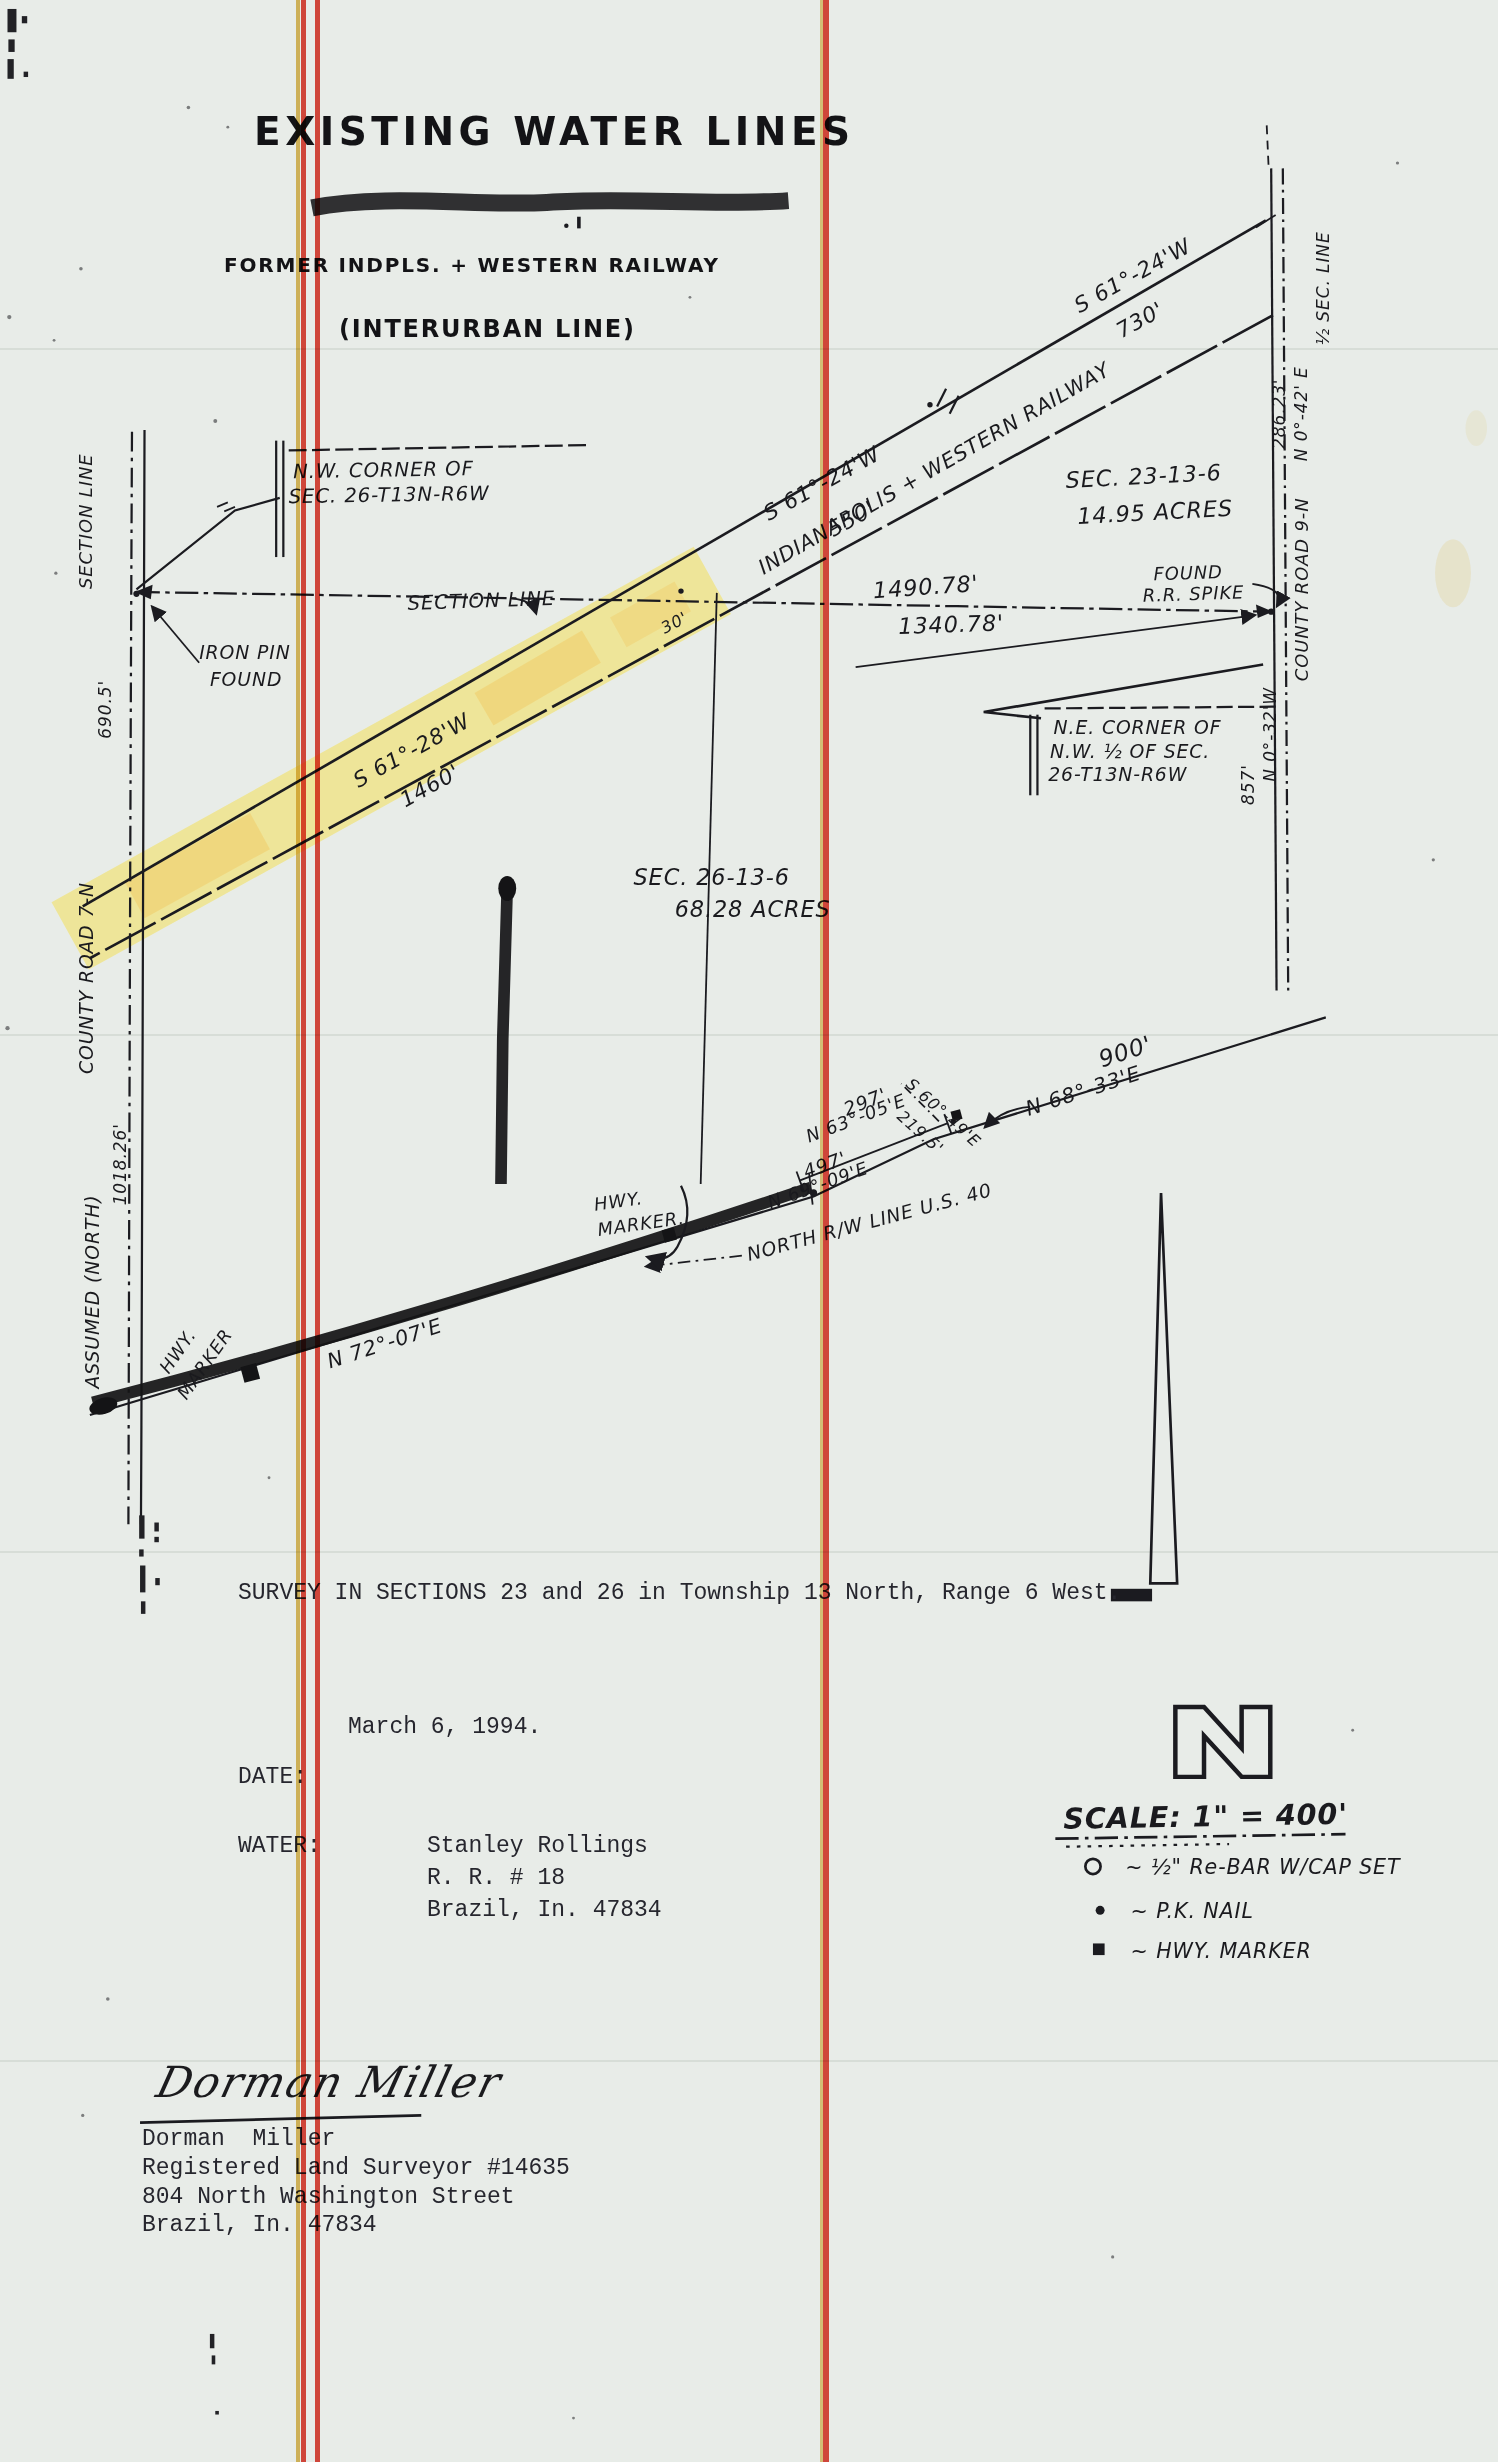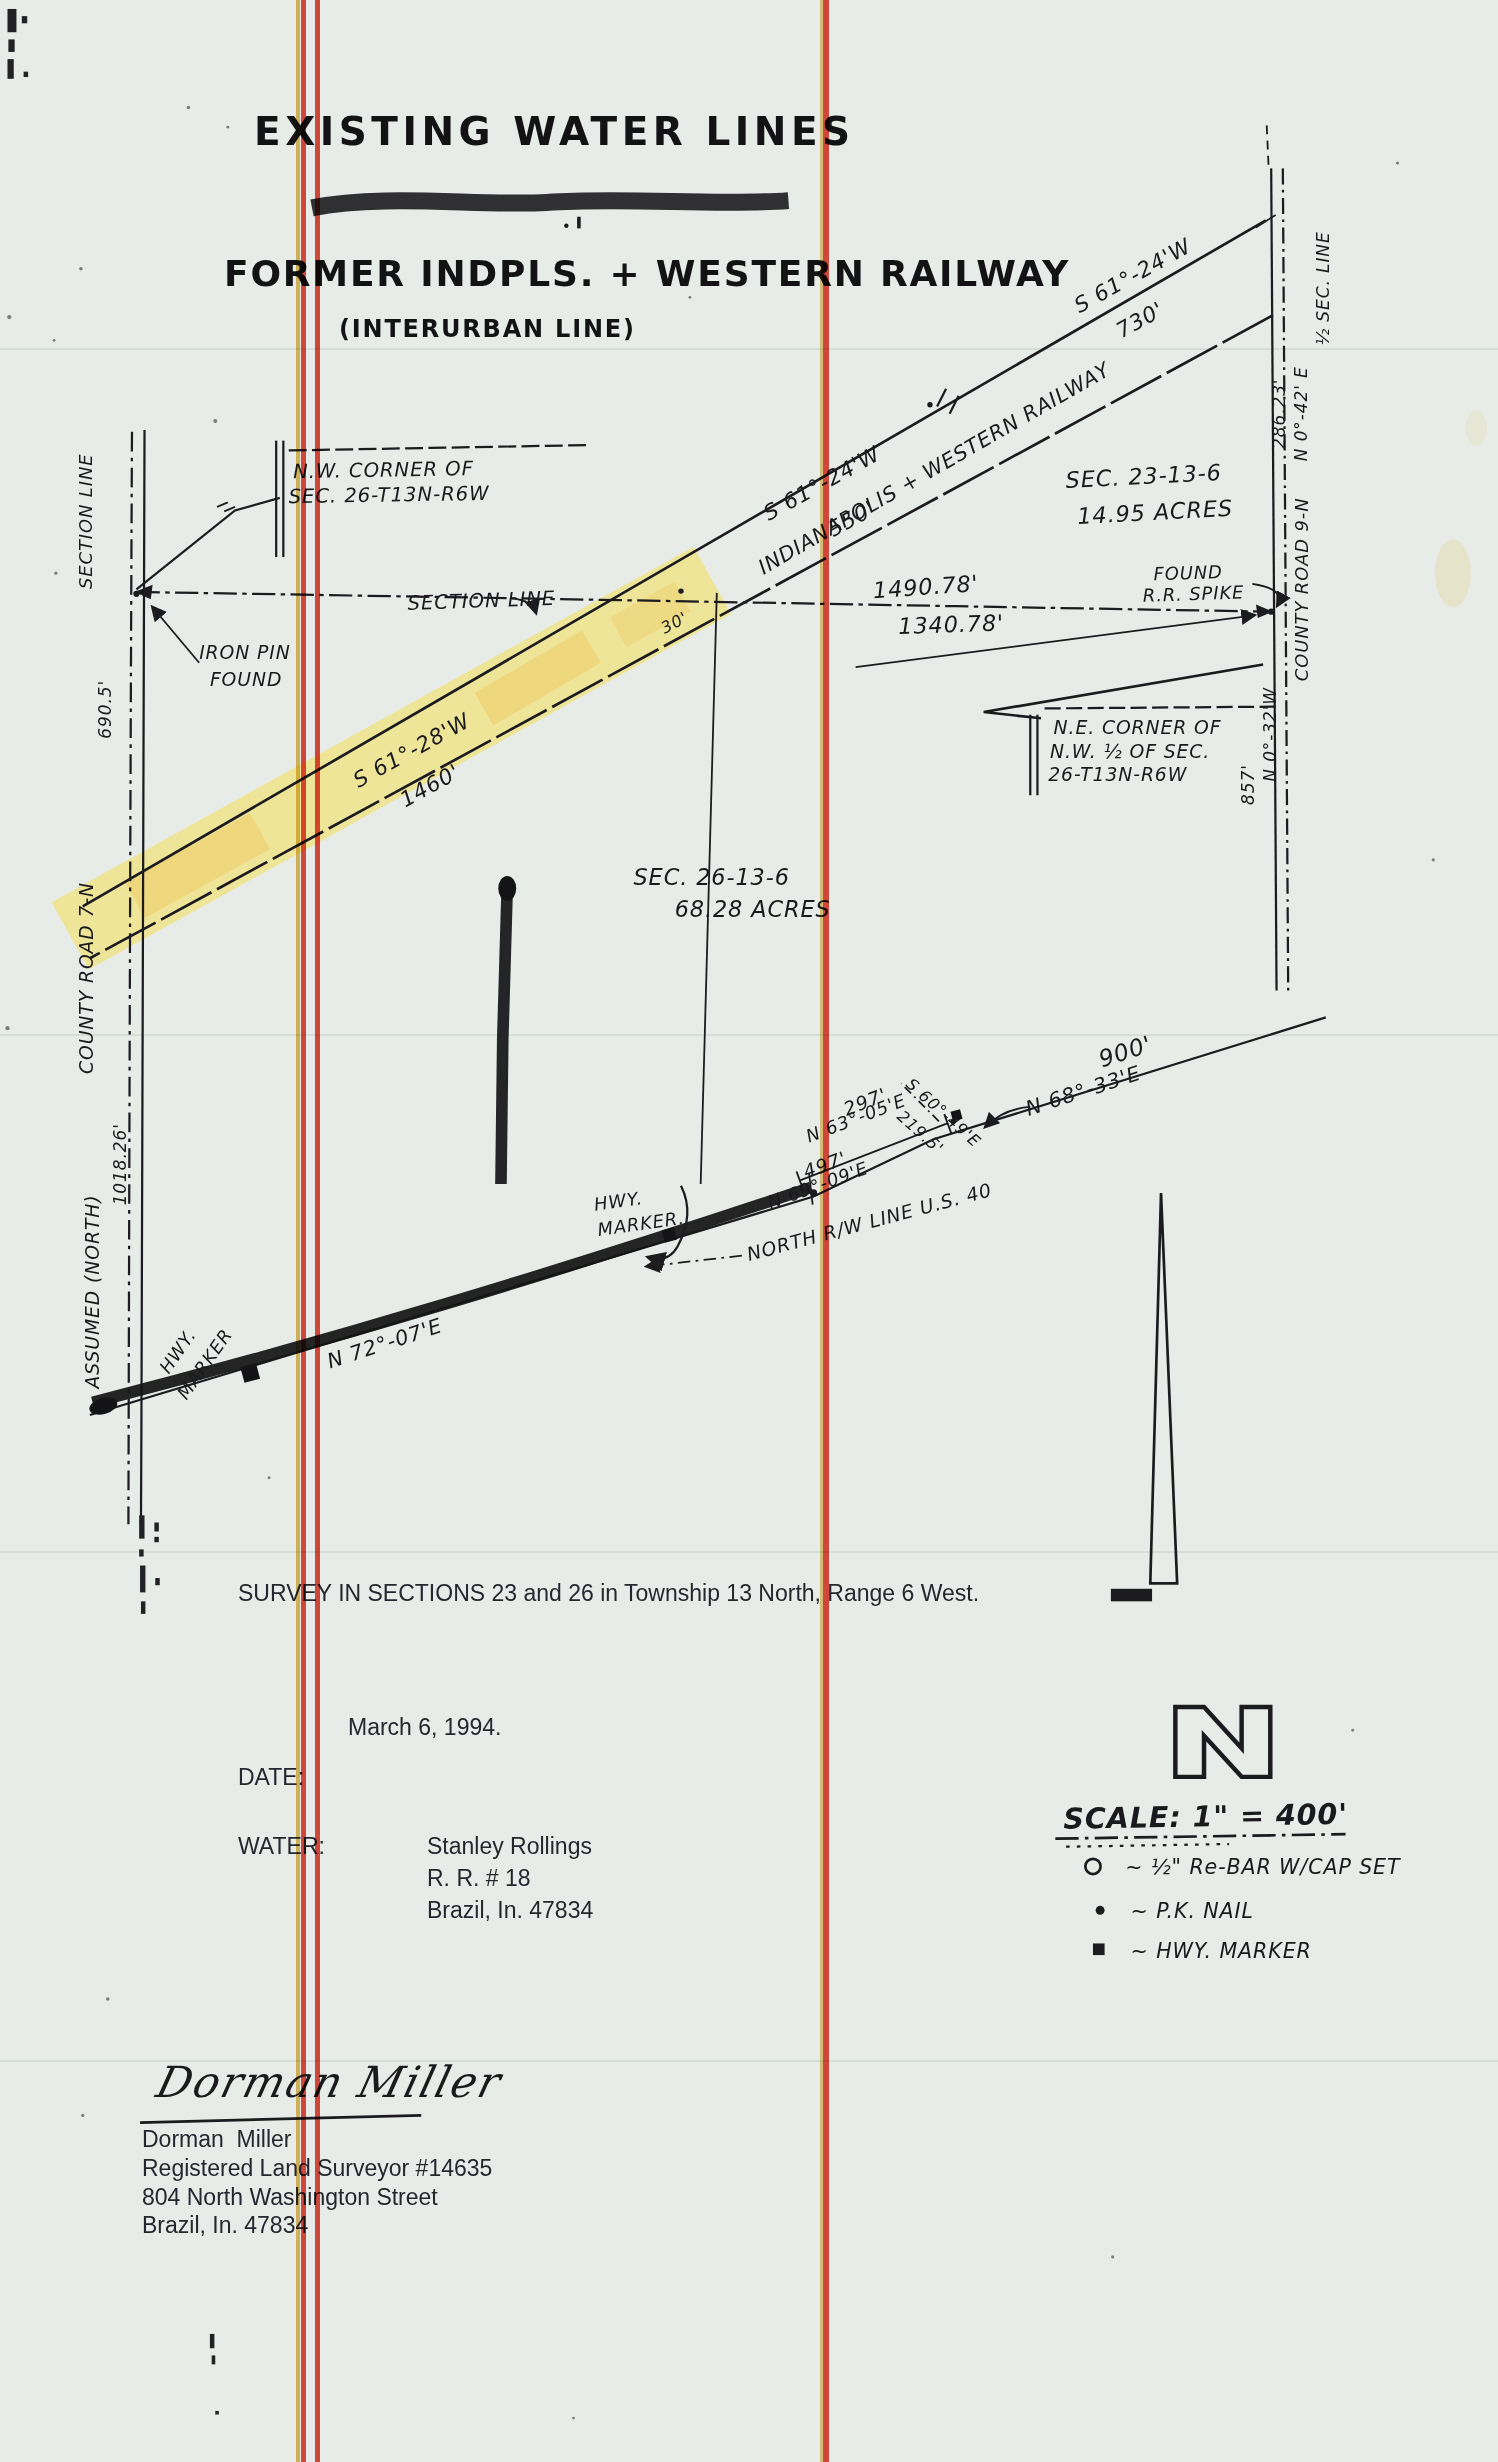--- a/index.html
+++ b/index.html
@@ -5,21 +5,21 @@
   html,body{margin:0;padding:0;background:#9a9a9a;}
   .page{position:relative;width:1499px;height:2462px;background:#e8ece8;overflow:hidden;
         font-family:"DejaVu Sans",sans-serif;}
   .abs{position:absolute;}
   svg text{font-family:"DejaVu Sans",sans-serif;font-style:italic;fill:#1a1a1e;letter-spacing:1px;}
   .f18{font-size:18px}.f19{font-size:19px}.f20{font-size:20px}.f21{font-size:21px}
   .f22{font-size:22px}.f23{font-size:23px}.f24{font-size:24px}.f25{font-size:25px}
   .f26{font-size:26px}.f32{font-size:32px;font-weight:bold}
   .mid{text-anchor:middle}
   .hand-title{position:absolute;font-weight:bold;color:#131316;white-space:pre;}
-  .typed{position:absolute;font-family:Liberation Sans, sans-serif;font-size:23px;color:#26262e;white-space:pre;}
+  .typed{position:absolute;font-family:Liberation Mono, monospace;font-size:23px;color:#26262e;white-space:pre;}
   .signature{position:absolute;font-family:"DejaVu Serif",serif;font-style:italic;font-size:43px;
              color:#1b1b1e;transform:skewX(-14deg);letter-spacing:1.8px;white-space:pre;}
   .stripe{position:absolute;top:0;height:2462px;mix-blend-mode:multiply;}
   .crease{position:absolute;left:0;width:1499px;height:1.8px;background:#c9d1c9;opacity:.55;}
 </style>
 </head>
 <body>
 
 <div class="page">
 
@@ -252,21 +252,21 @@
       <text class="f21" x="836" y="1408" transform="rotate(-15 836 1408)">NORTH R/W LINE U.S. 40</text>
 
       <text class="f32" x="1187" y="2042" transform="rotate(-1 1187 2042)">SCALE: 1" = 400'</text>
       <text class="f23" x="1256" y="2092">~ ½" Re-BAR W/CAP SET</text>
       <text class="f23" x="1262" y="2142">~ P.K. NAIL</text>
       <text class="f23" x="1262" y="2186">~ HWY. MARKER</text>
     </g>
   </svg>
 
   <div class="hand-title" style="left:254px;top:109px;font-size:39px;letter-spacing:4.5px">EXISTING WATER LINES</div>
-  <div class="hand-title" style="left:224px;top:253px;font-size:36px;letter-spacing:1.8px">FORMER INDPLS. + WESTERN RAILWAY</div>
+  <div class="hand-title" style="left:224px;top:253px;font-size:20px;letter-spacing:1.8px">FORMER INDPLS. + WESTERN RAILWAY</div>
   <div class="hand-title" style="left:339px;top:315px;font-size:24px;letter-spacing:1.8px">(INTERURBAN LINE)</div>
 
   <div class="typed" style="left:238px;top:1580px">SURVEY IN SECTIONS 23 and 26 in Township 13 North, Range 6 West.</div>
   <div class="typed" style="left:238px;top:1764px">DATE:</div>
   <div class="typed" style="left:348px;top:1714px">March 6, 1994.</div>
   <div class="typed" style="left:238px;top:1833px">WATER:</div>
   <div class="typed" style="left:427px;top:1833px">Stanley Rollings</div>
   <div class="typed" style="left:427px;top:1865px">R. R. # 18</div>
   <div class="typed" style="left:427px;top:1897px">Brazil, In. 47834</div>
 

